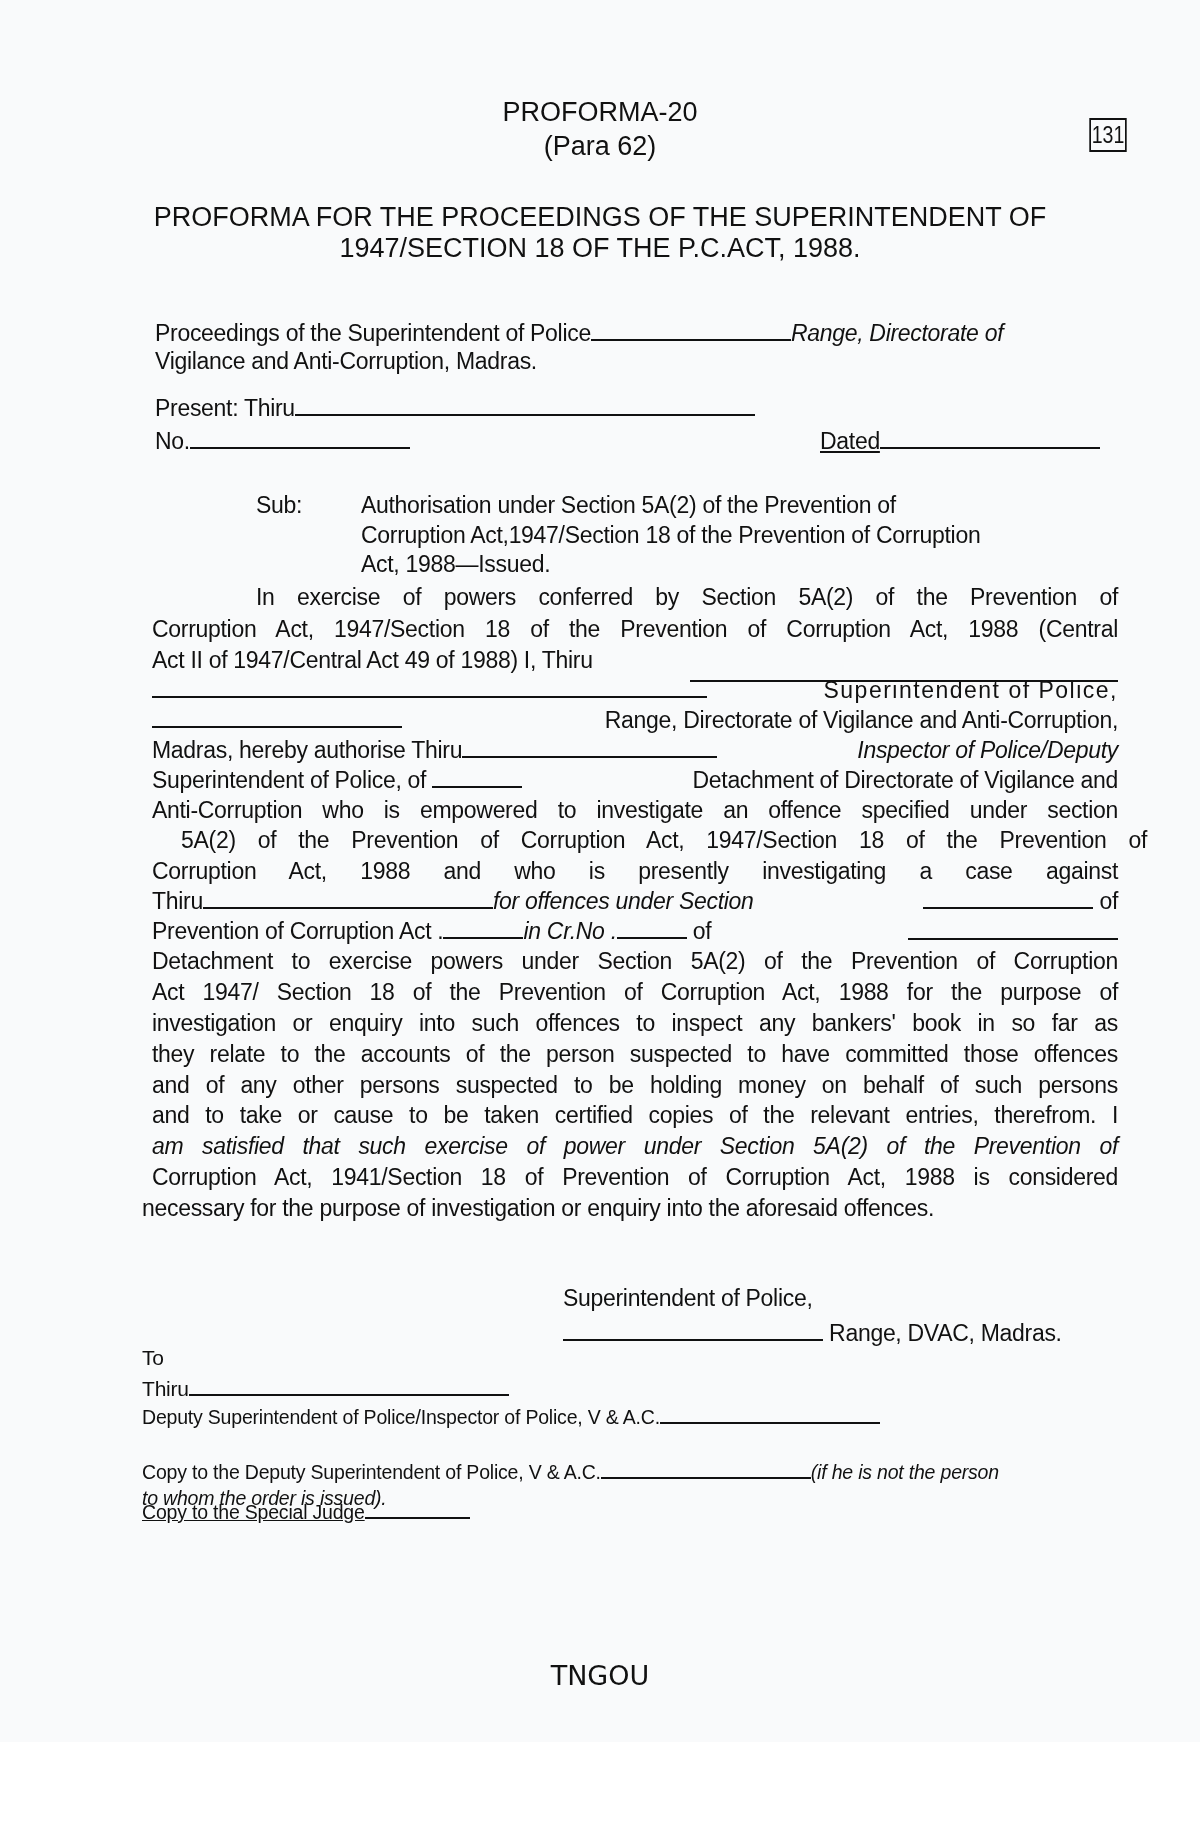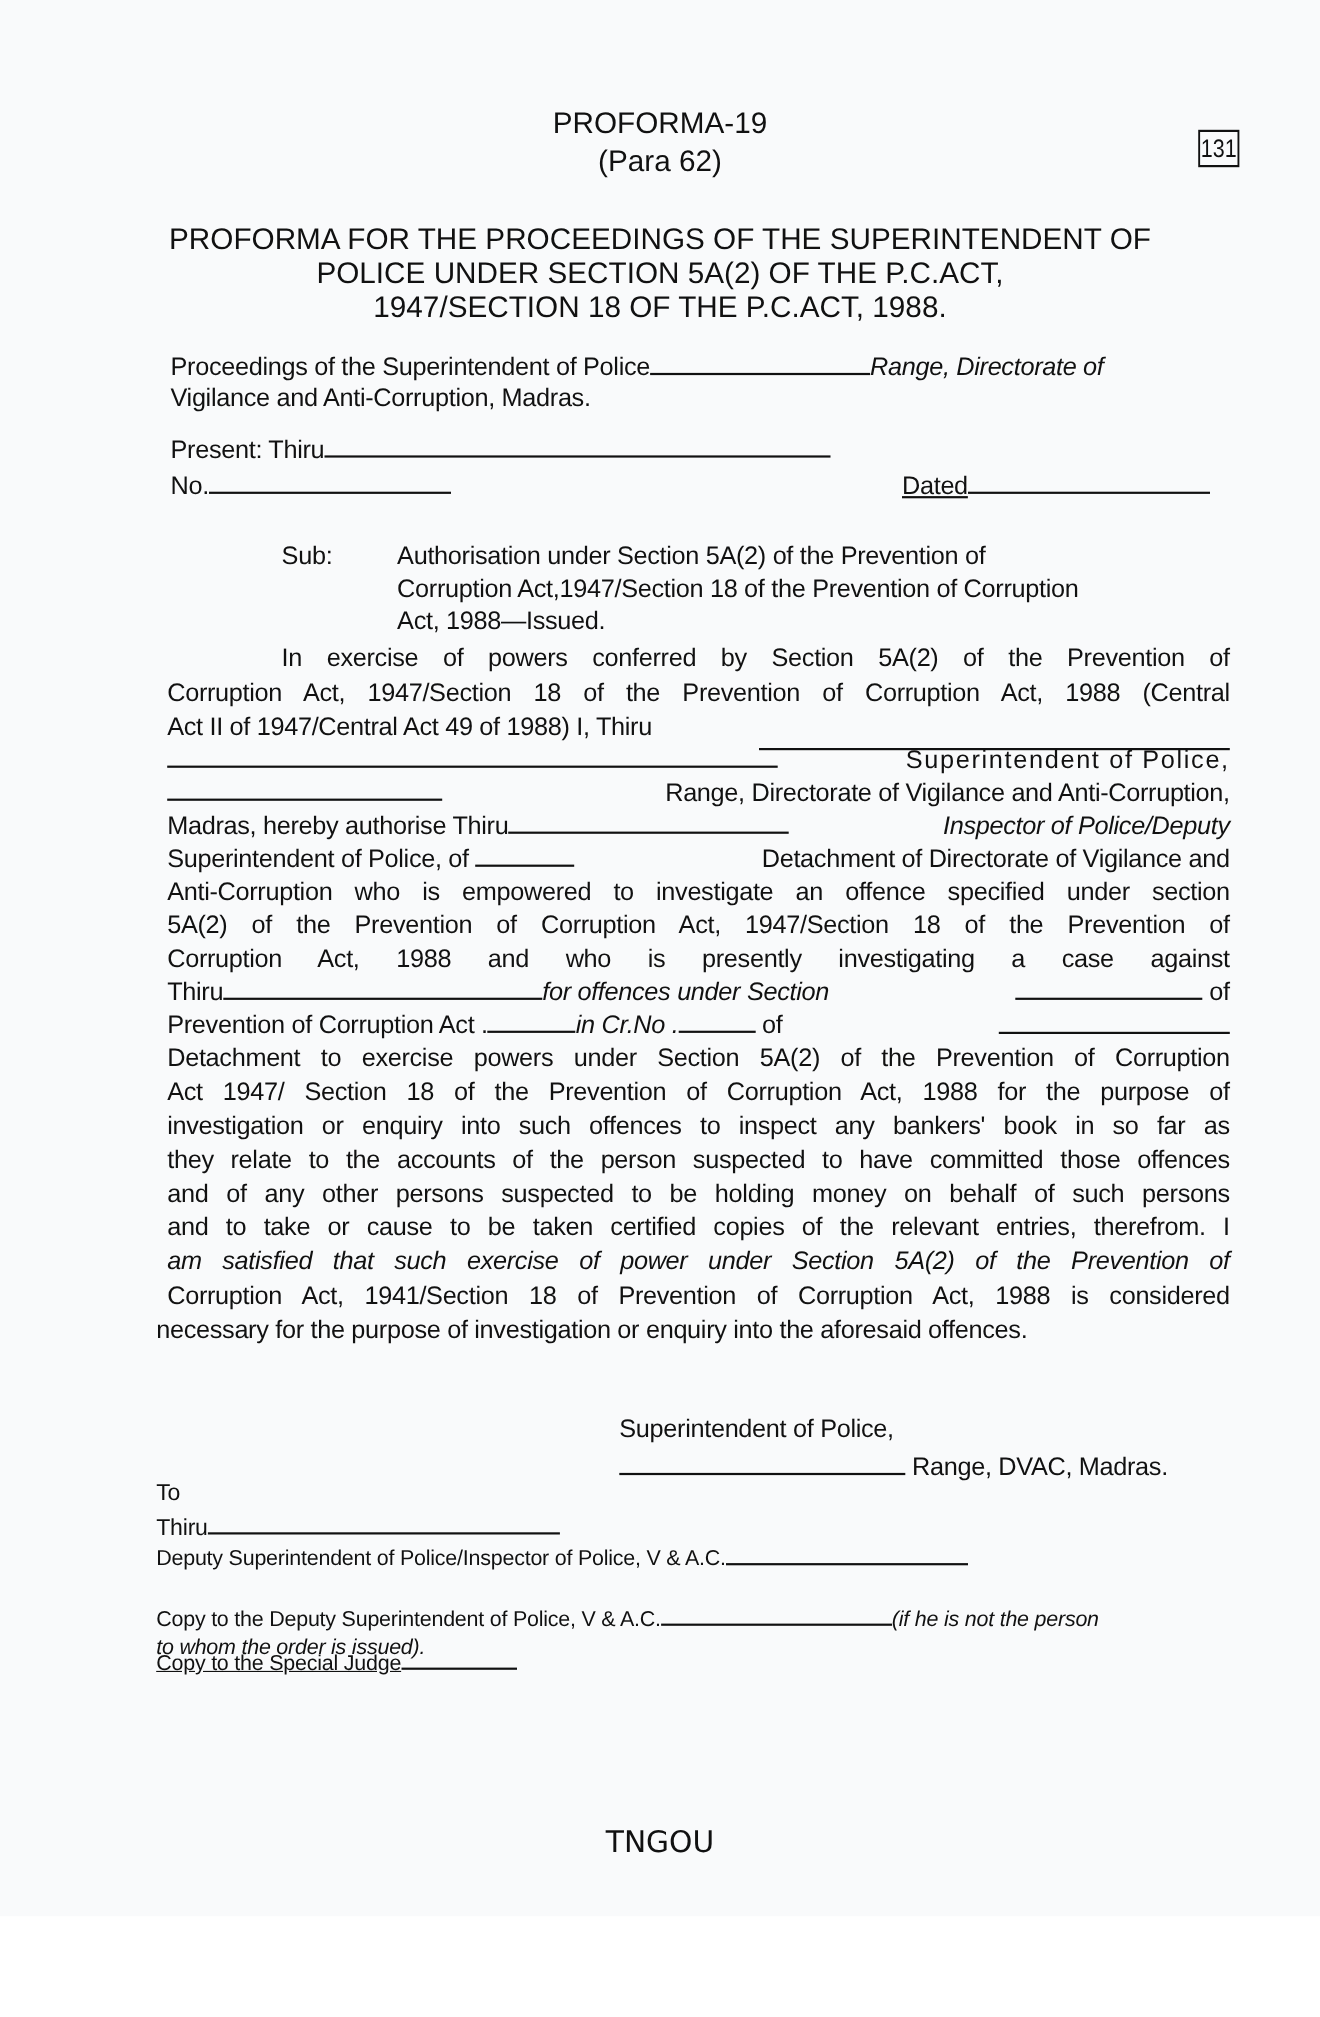--- a/index.html
+++ b/index.html
@@ -32,25 +32,24 @@
   .footer { position: absolute; top: 1660px; left: 0; width: 1200px; text-align: center;
     font-family: "DejaVu Sans", sans-serif; font-size: 27px; }
 </style>
 </head>
 <body>
 
 <div class="scan"></div>
 
 <div class="page-num">131</div>
 
-<div class="center h-proforma">PROFORMA-19</div>
+<div class="center h-proforma">PROFORMA-20</div>
 <div class="center h-para">(Para 62)</div>
 <div class="center h-title">
   <div>PROFORMA FOR THE PROCEEDINGS OF THE SUPERINTENDENT OF</div>
-  <div>POLICE UNDER SECTION 5A(2) OF THE P.C.ACT,</div>
   <div>1947/SECTION 18 OF THE P.C.ACT, 1988.</div>
 </div>
 
 <div class="line" style="left:155px;top:318px;">
   <span>Proceedings of the Superintendent of Police</span><span class="blank" style="width:200px"></span><span class="it">Range, Directorate of</span>
 </div>
 <div class="line" style="left:155px;top:346px;">Vigilance and Anti-Corruption, Madras.</div>
 <div class="line" style="left:155px;top:393px;">
   <span>Present: Thiru</span><span class="blank" style="width:460px"></span>
 </div>
@@ -78,21 +77,21 @@
 <div class="line" style="left:152px;top:705px;width:966px;">
   <span class="blank" style="width:250px"></span><span style="float:right">Range, Directorate of Vigilance and Anti-Corruption,</span>
 </div>
 <div class="line" style="left:152px;top:735px;width:966px;">
   <span>Madras, hereby authorise Thiru</span><span class="blank" style="width:255px"></span><span class="it" style="float:right">Inspector of Police/Deputy</span>
 </div>
 <div class="line" style="left:152px;top:765px;width:966px;">
   <span>Superintendent of Police, of</span> <span class="blank" style="width:90px"></span><span style="float:right">Detachment of Directorate of Vigilance and</span>
 </div>
 <div class="line jl" style="top:795px;">Anti-Corruption who is empowered to investigate an offence specified under section</div>
-<div class="line jl" style="top:825px;">5A(2) of the Prevention of Corruption Act, 1947/Section 18 of the Prevention of</div>
+<div class="line jl" style="top:825px;margin-left:29px;">5A(2) of the Prevention of Corruption Act, 1947/Section 18 of the Prevention of</div>
 <div class="line jl" style="top:856px;">Corruption Act, 1988 and who is presently investigating a case against</div>
 <div class="line" style="left:152px;top:886px;width:966px;">
   <span>Thiru</span><span class="blank" style="width:290px"></span><span class="it">for offences under Section</span>
   <span style="float:right"><span class="blank" style="width:170px"></span> <span>of</span></span>
 </div>
 <div class="line" style="left:152px;top:916px;width:966px;">
   <span>Prevention of Corruption Act .</span><span class="blank" style="width:80px"></span><span class="it">in Cr.No .</span><span class="blank" style="width:70px"></span> <span>of</span>
   <span class="blank" style="float:right;width:210px;margin-top:4px"></span>
 </div>
 <div class="line jl" style="top:946px;">Detachment to exercise powers under Section 5A(2) of the Prevention of Corruption</div>

